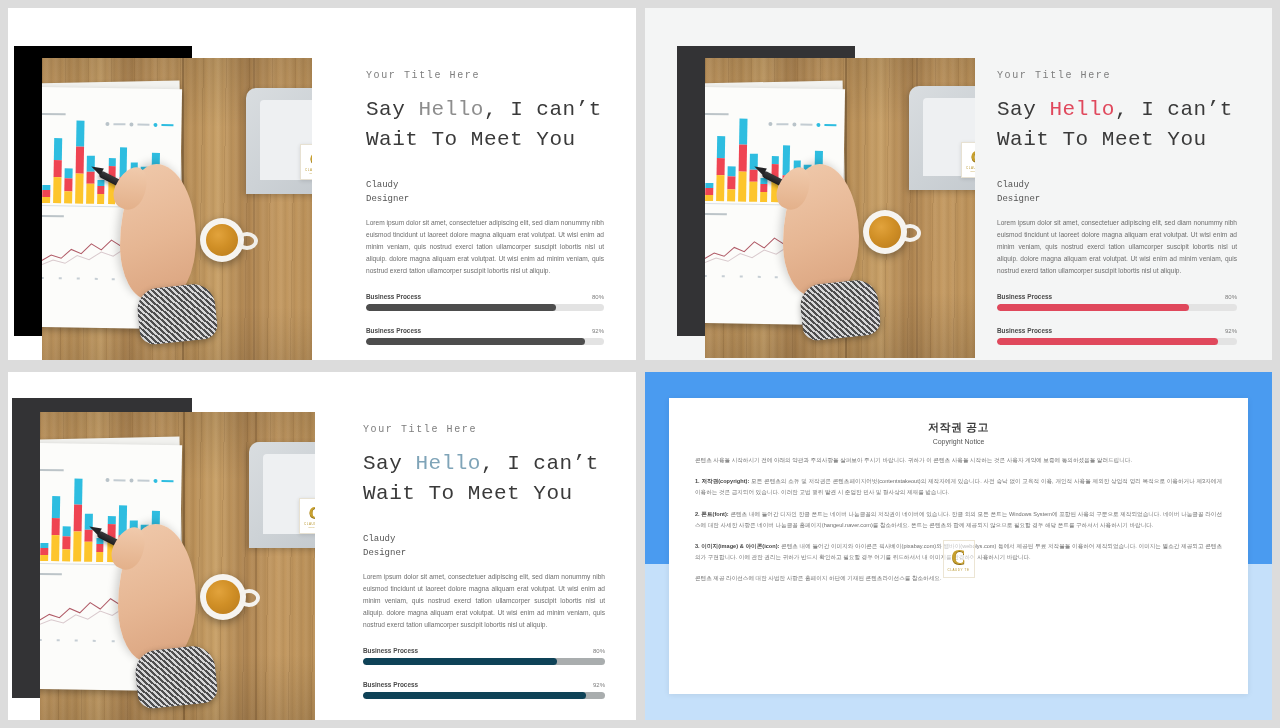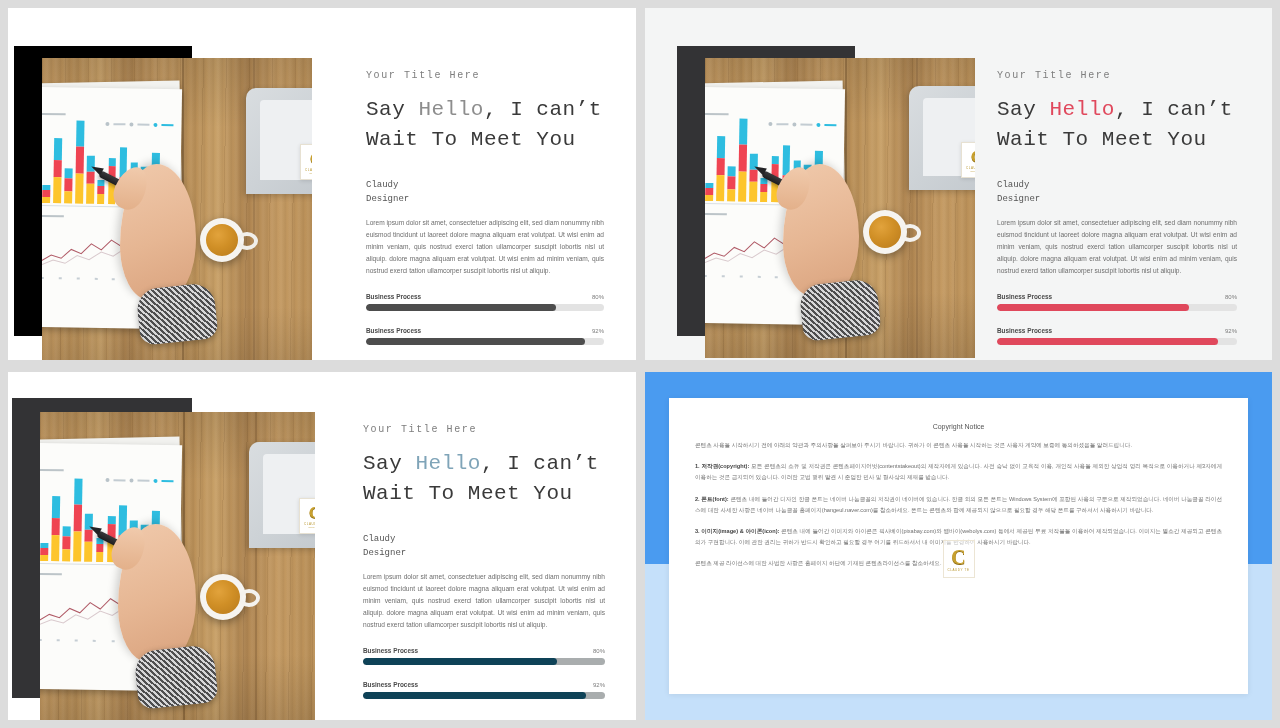--- a/index.html
+++ b/index.html
@@ -690,20 +690,21 @@
     </div>
   </div>
 
   <div class="panel" id="panel-4">
     <div class="blue-frame">
       <div class="blue-top" style="top:0; height:192px; background:#4a9bf0;"></div>
       <div class="blue-bottom" style="bottom:0; height:156px; background:#c5e0fa;"></div>
     </div>
 
     <div class="doc-card" style="left:24px; top:26px; right:24px; bottom:26px; padding:22px 26px 18px 26px;">
+      <div class="doc-title">저작권 공고</div>
       <div class="doc-sub">Copyright Notice</div>
 
       <div class="doc-p">콘텐츠 사용을 시작하시기 전에 아래의 약관과 주의사항을 살펴보아 주시기 바랍니다. 귀하가 이 콘텐츠 사용을 시작하는 것은 사용자 계약에 보증에 동의하셨음을 알려드립니다.</div>
 
       <div class="doc-p">
         <b>1. 저작권(copyright):</b>
         <span>모든 콘텐츠의 소유 및 저작권은 콘텐츠페이지어벗(contentstakeout)의 제작자에게 있습니다. 사전 승낙 없이 교육적 이용, 개인적 사용을 제외한 상업적 영리 목적으로 이용하거나 제3자에게 이용하는 것은 금지되어 있습니다. 이러한 교법 행위 발견 시 준엄한 민사 및 형사상의 제재를 받습니다.</span>
       </div>
       <div class="doc-p">
         <b>2. 폰트(font):</b>

